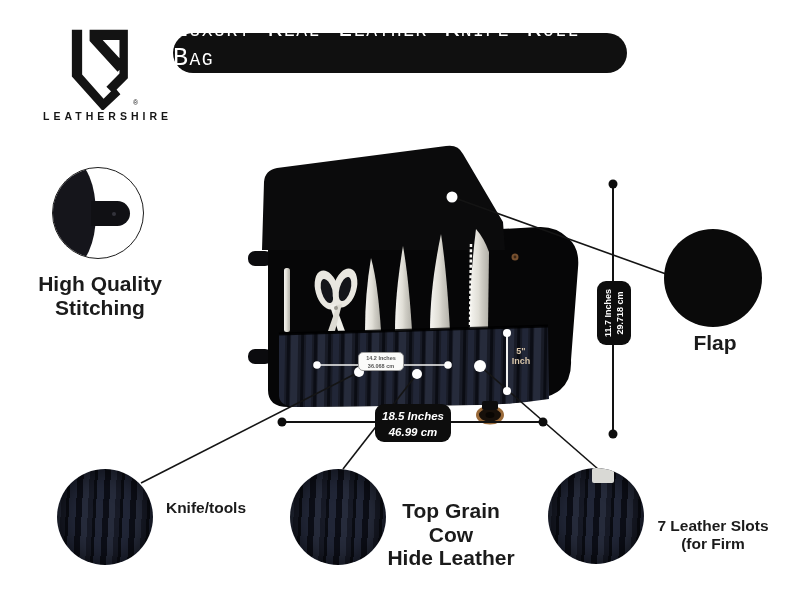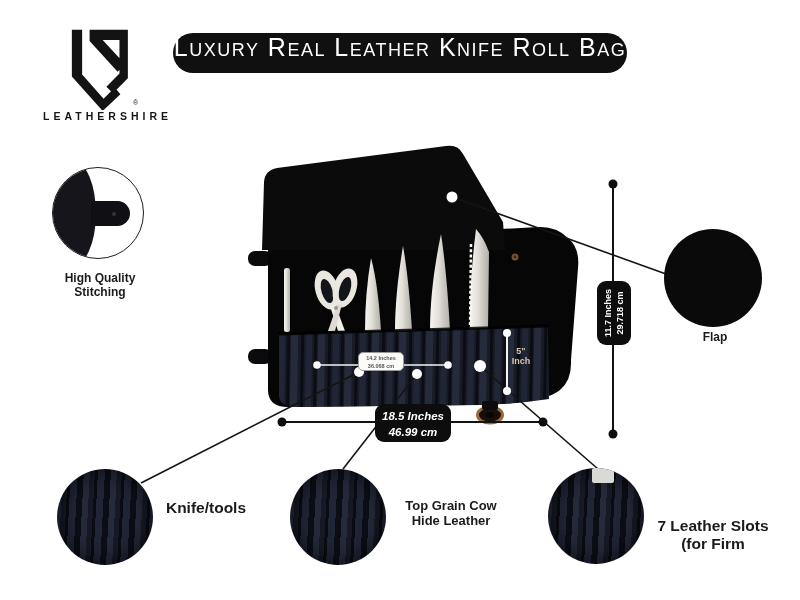--- a/index.html
+++ b/index.html
@@ -6,22 +6,22 @@
   .page {
     position:relative; width:800px; height:600px; background:#ffffff;
     font-family:"Liberation Sans", sans-serif; overflow:hidden;
   }
   .abs { position:absolute; }
 
   
   .banner {
     position:absolute; left:173px; top:33px; width:454px; height:40px;
     background:#101010; border-radius:21px; color:#ffffff;
-    display:flex; align-items:flex-start; justify-content:center;
-    font-size:25px; font-variant:small-caps; letter-spacing:1.5px;
+    display:flex; align-items:flex-end; justify-content:center;
+    font-size:25px; font-variant:small-caps; letter-spacing:1.5px;font-family:Liberation Mono, monospace;
   }
   .brand-name {
     position:absolute; left:24px; top:110px; width:148px; text-align:right;
     font-size:10.5px; font-weight:bold; letter-spacing:4px; color:#161616;
   }
   .brand-reg { position:absolute; left:133px; top:99px; font-size:7px; color:#161616; }
 
   
   .callout-circle { position:absolute; border-radius:50%; overflow:hidden; }
   .leather-fill {
@@ -39,21 +39,21 @@
     position:absolute; left:42%; top:37%; width:44%; height:27%;
     background:#101014; border-radius:0 14px 14px 0;
   }
   .stitch-dot { position:absolute; left:66%; top:49%; width:4px; height:4px; border-radius:50%; background:#33333b; }
   .string-tab {
     position:absolute; left:44px; top:0px; width:22px; height:15px;
     background:#d9d9d5; border-radius:2px;
   }
 
   
-  .label { position:absolute; font-weight:bold; color:#1b1b1b; text-align:center; line-height:1.13; font-size:12px; }
+  .label { position:absolute; font-weight:bold; color:#1b1b1b; text-align:center; line-height:1.13; font-size:21px; }
 
   .dim-pill-dark {
     position:absolute; background:#0d0d0d; color:#ffffff; border-radius:9px;
     text-align:center; font-weight:bold;
   }
   .dim-18 { left:375px; top:404px; width:76px; height:38px; font-size:11.5px; line-height:1.35; padding-top:5px; box-sizing:border-box;font-style:italic; }
   .dim-11 {
     left:582px; top:296px; width:64px; height:34px; font-size:9px; line-height:1.35;
     transform:rotate(-90deg); display:flex; flex-direction:column; justify-content:center;
   }
@@ -220,21 +220,21 @@
   </div>
 
   <div class="label" style="left:643px; top:331px; width:144px;">
     <div>Flap</div>
   </div>
 
   <div class="label" style="left:144px; top:499px; width:124px; font-size:15.5px;">
     <div>Knife/tools</div>
   </div>
 
-  <div class="label" style="left:378px; top:499px; width:146px; font-size:13px;">
+  <div class="label" style="left:378px; top:499px; width:146px; font-size:21px;">
     <div>Top Grain Cow</div>
     <div>Hide Leather</div>
   </div>
 
   <div class="label" style="left:640px; top:489px; width:146px; font-size:15.5px;margin-top:28px;">
     <div>7 Leather Slots</div>
     <div>(for Firm</div>
   </div>
 
 </div>

